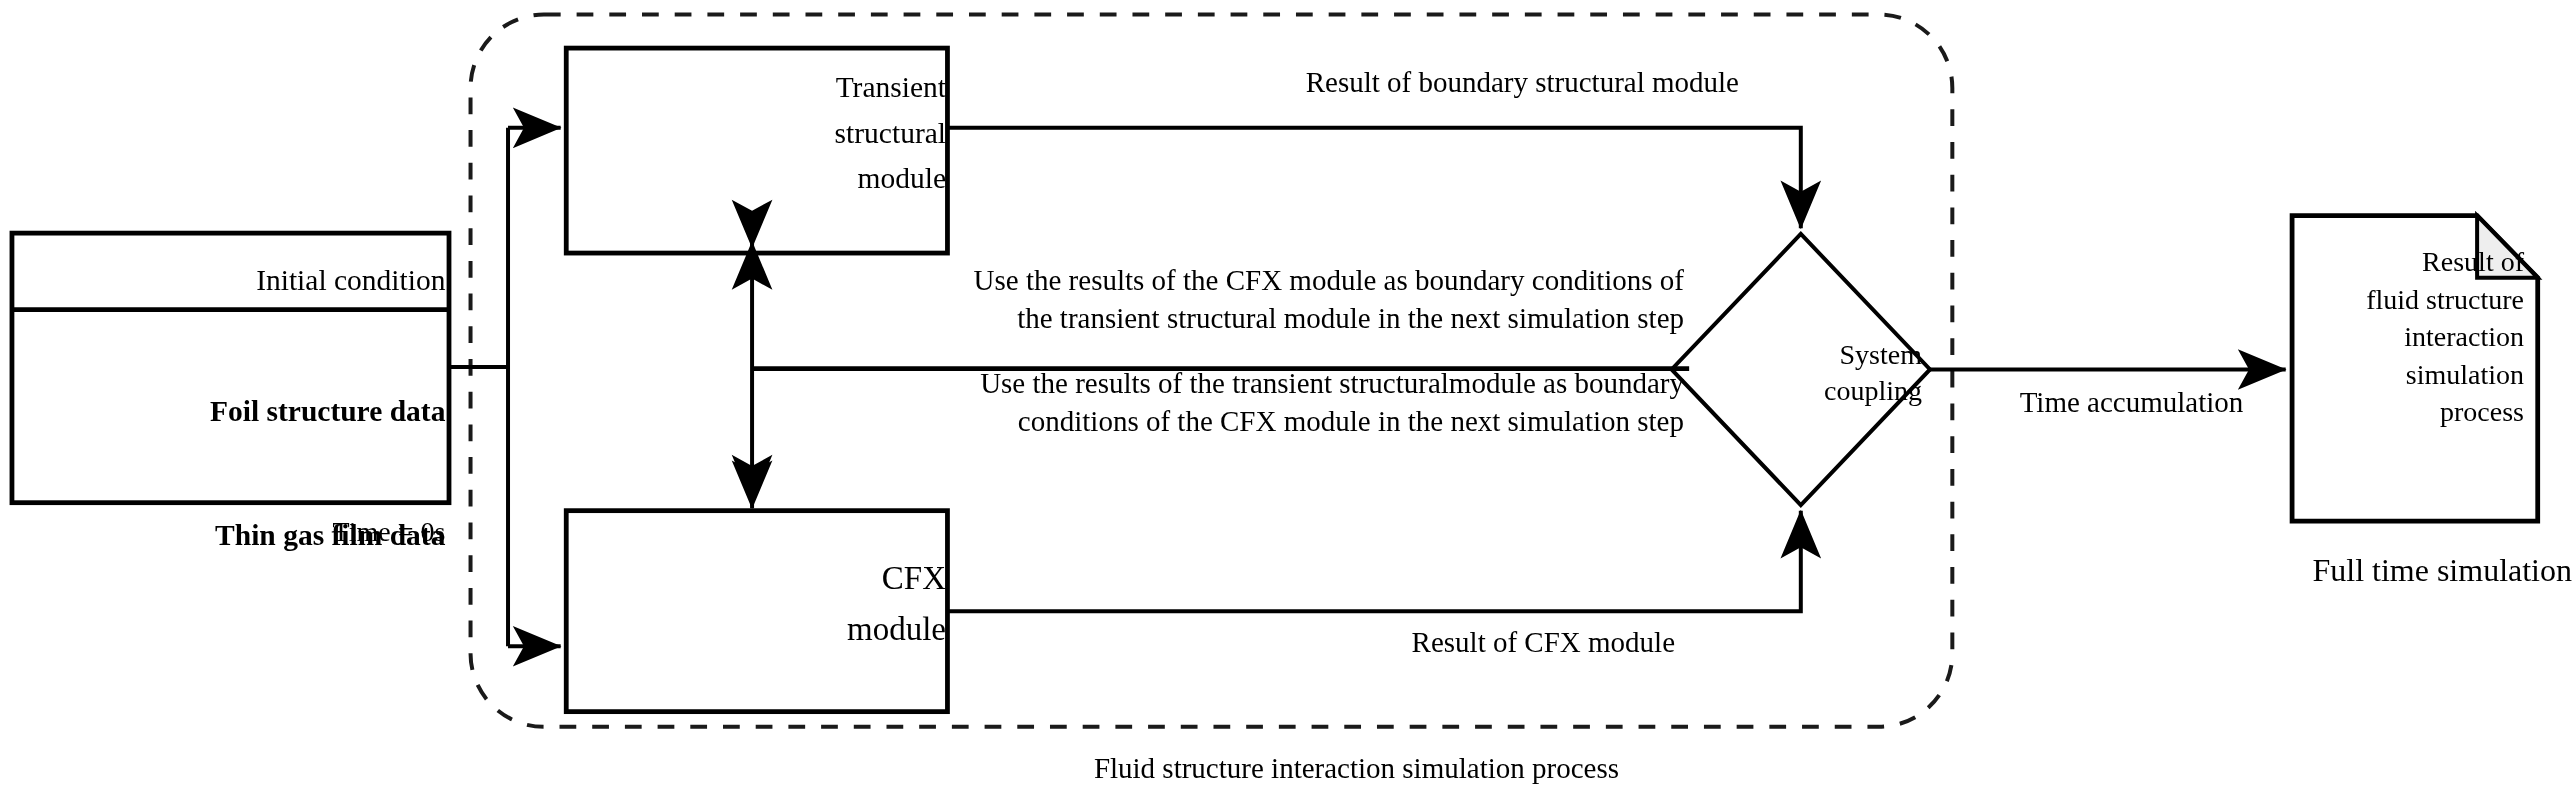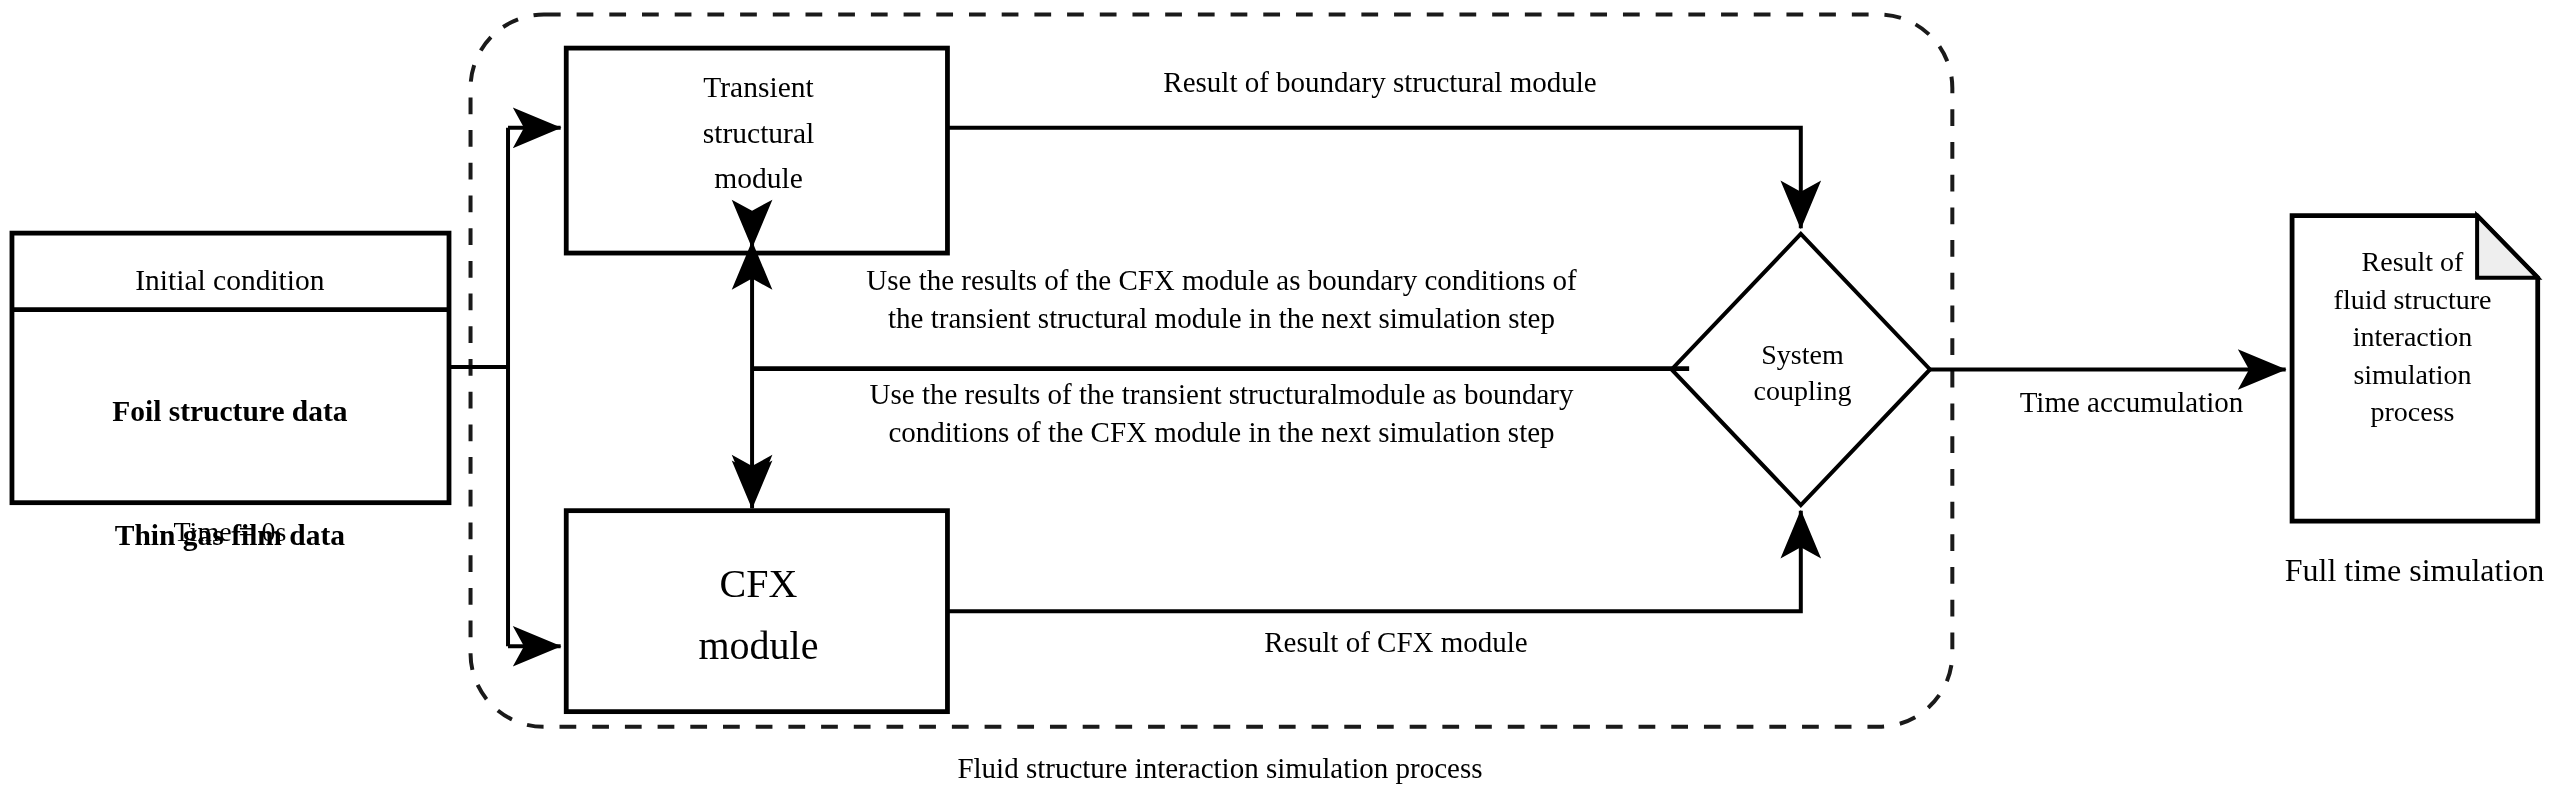--- a/index.html
+++ b/index.html
@@ -18,21 +18,21 @@
   }
   #diagram-svg {
     position: absolute;
     left: 0;
     top: 0;
     width: 2576px;
     height: 802px;
   }
   .lbl {
     position: absolute;
-    text-align: center;
+    text-align: right;
     line-height: 1.30;
     color: #000;
     white-space: pre-line;
   }
 
   
   #initial-condition-text {
     left: 14.4px; top: 255px; width: 431px;
     font-size: 29.5px;
     margin-top: 6px;
@@ -47,21 +47,21 @@
     left: 14.4px; top: 514px; width: 431px;
     font-size: 28px;
   }
   #transient-module-text {
     left: 571px; top: 65px; width: 375px;
     font-size: 29.5px;
     line-height: 1.55;
   }
   #cfx-module-text {
     left: 571px; top: 553px; width: 375px;
-    font-size: 40px;
+    font-size: 33px;
     line-height: 1.55;
   }
   #system-coupling-text {
     left: 1683px; top: 337px; width: 239px;
     font-size: 28px;
     line-height: 1.30;
   }
   #result-doc-text {
     left: 2301px; top: 243px; width: 223px;
     font-size: 28px;
@@ -79,21 +79,21 @@
   }
   #label-result-cfx {
     left: 1117px; top: 624px; width: 558px;
     font-size: 29px;
   }
   #label-feedback-cfx-to-structural {
     left: 759px; top: 262px; width: 925px;
     font-size: 29px;
   }
   #label-feedback-structural-to-cfx {
-    left: 759px; top: 376px; width: 925px;
+    left: 759px; top: 365px; width: 925px;
     font-size: 29px;
   }
   #label-time-accumulation {
     left: 1964px; top: 384px; width: 335px;
     font-size: 29px;
     text-align: center;
   }
   #fsi-process-caption {
     left: 821px; top: 750px; width: 798px;
     font-size: 29px;

